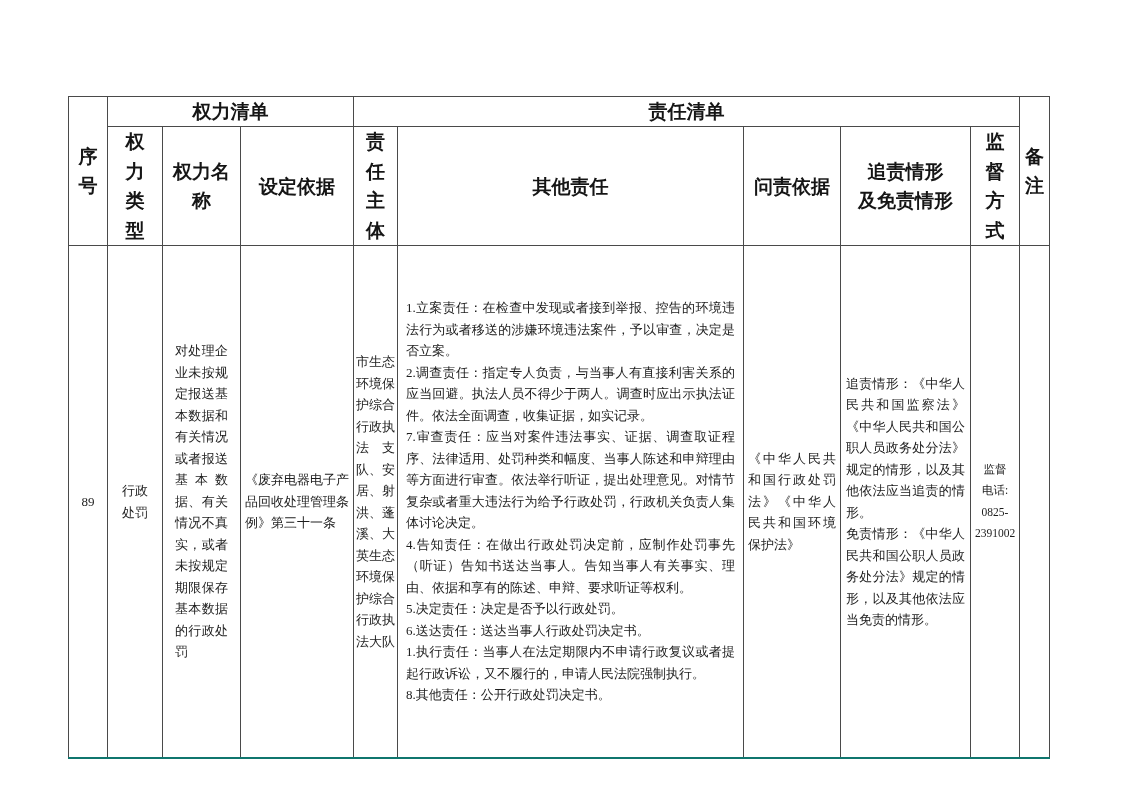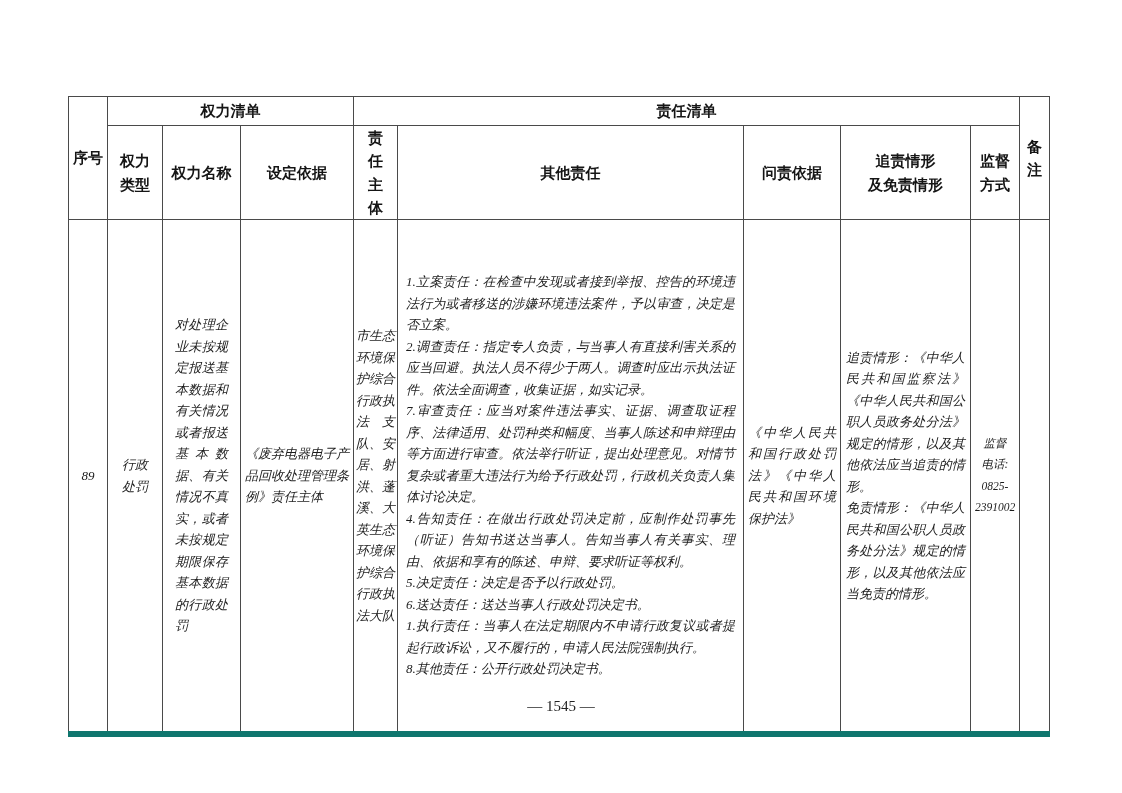--- a/index.html
+++ b/index.html
@@ -14,26 +14,26 @@
     position:absolute;left:68px;top:96px;
     width:981px;border-collapse:collapse;table-layout:fixed;
     font-size:13px;
   }
   .ptable th,.ptable td{
     border:1px solid #4a4a4a;
     vertical-align:middle;
     text-align:center;
     overflow:hidden;
   }
-  .ptable tr.body-row>td{border-bottom:6px solid #0f766e;font-style:italic;}
+  .ptable tr.body-row>td{border-bottom:2px solid #0f766e;}
 
   
   .ptable th{
     font-family:"Liberation Sans", sans-serif;
-    font-weight:bold;font-size:15px;line-height:1.55;
+    font-weight:bold;font-size:19px;line-height:1.55;
     padding:0 2px;color:#151515;
   }
   tr.r1 th{height:28px;}
   tr.r2 th{height:50px;}
   th.hp7{padding:0 2px;}
   th.hp9{padding:0 9px;margin-top:29px;}
   th.hp8{padding:0 8px;}
   th.hp6{padding:0 6px;}
   .preline{white-space:pre-line;}
 
@@ -91,21 +91,21 @@
         <th>其他责任</th>
         <th>问责依据</th>
         <th class="preline">追责情形
 及免责情形</th>
         <th class="hp6">监督方式</th>
       </tr>
       <tr class="body-row">
         <td class="c-serial">89</td>
         <td class="c-ptype">行政处罚</td>
         <td class="c-pname">对处理企业未按规定报送基本数据和有关情况或者报送基本数据、有关情况不真实，或者未按规定期限保存基本数据的行政处罚</td>
-        <td class="c-basis">《废弃电器电子产品回收处理管理条例》责任主体</td>
+        <td class="c-basis">《废弃电器电子产品回收处理管理条例》第三十一条</td>
         <td class="c-subject">市生态环境保护综合行政执法支队、安居、射洪、蓬溪、大英生态环境保护综合行政执法大队</td>
         <td class="c-duties">
           <div>
 
               <p class="duty">1.立案责任：在检查中发现或者接到举报、控告的环境违法行为或者移送的涉嫌环境违法案件，予以审查，决定是否立案。</p>
 
               <p class="duty">2.调查责任：指定专人负责，与当事人有直接利害关系的应当回避。执法人员不得少于两人。调查时应出示执法证件。依法全面调查，收集证据，如实记录。</p>
 
               <p class="duty">7.审查责任：应当对案件违法事实、证据、调查取证程序、法律适用、处罚种类和幅度、当事人陈述和申辩理由等方面进行审查。依法举行听证，提出处理意见。对情节复杂或者重大违法行为给予行政处罚，行政机关负责人集体讨论决定。</p>
 
@@ -127,15 +127,14 @@
         </td>
         <td class="c-superv preline">监督
 电话:
 0825-
 2391002</td>
         <td class="c-remarks"></td>
       </tr>
     </tbody>
   </table>
 
-  <div class="footer">— 1545 —</div>
 
 </div>
 
 </body></html>

